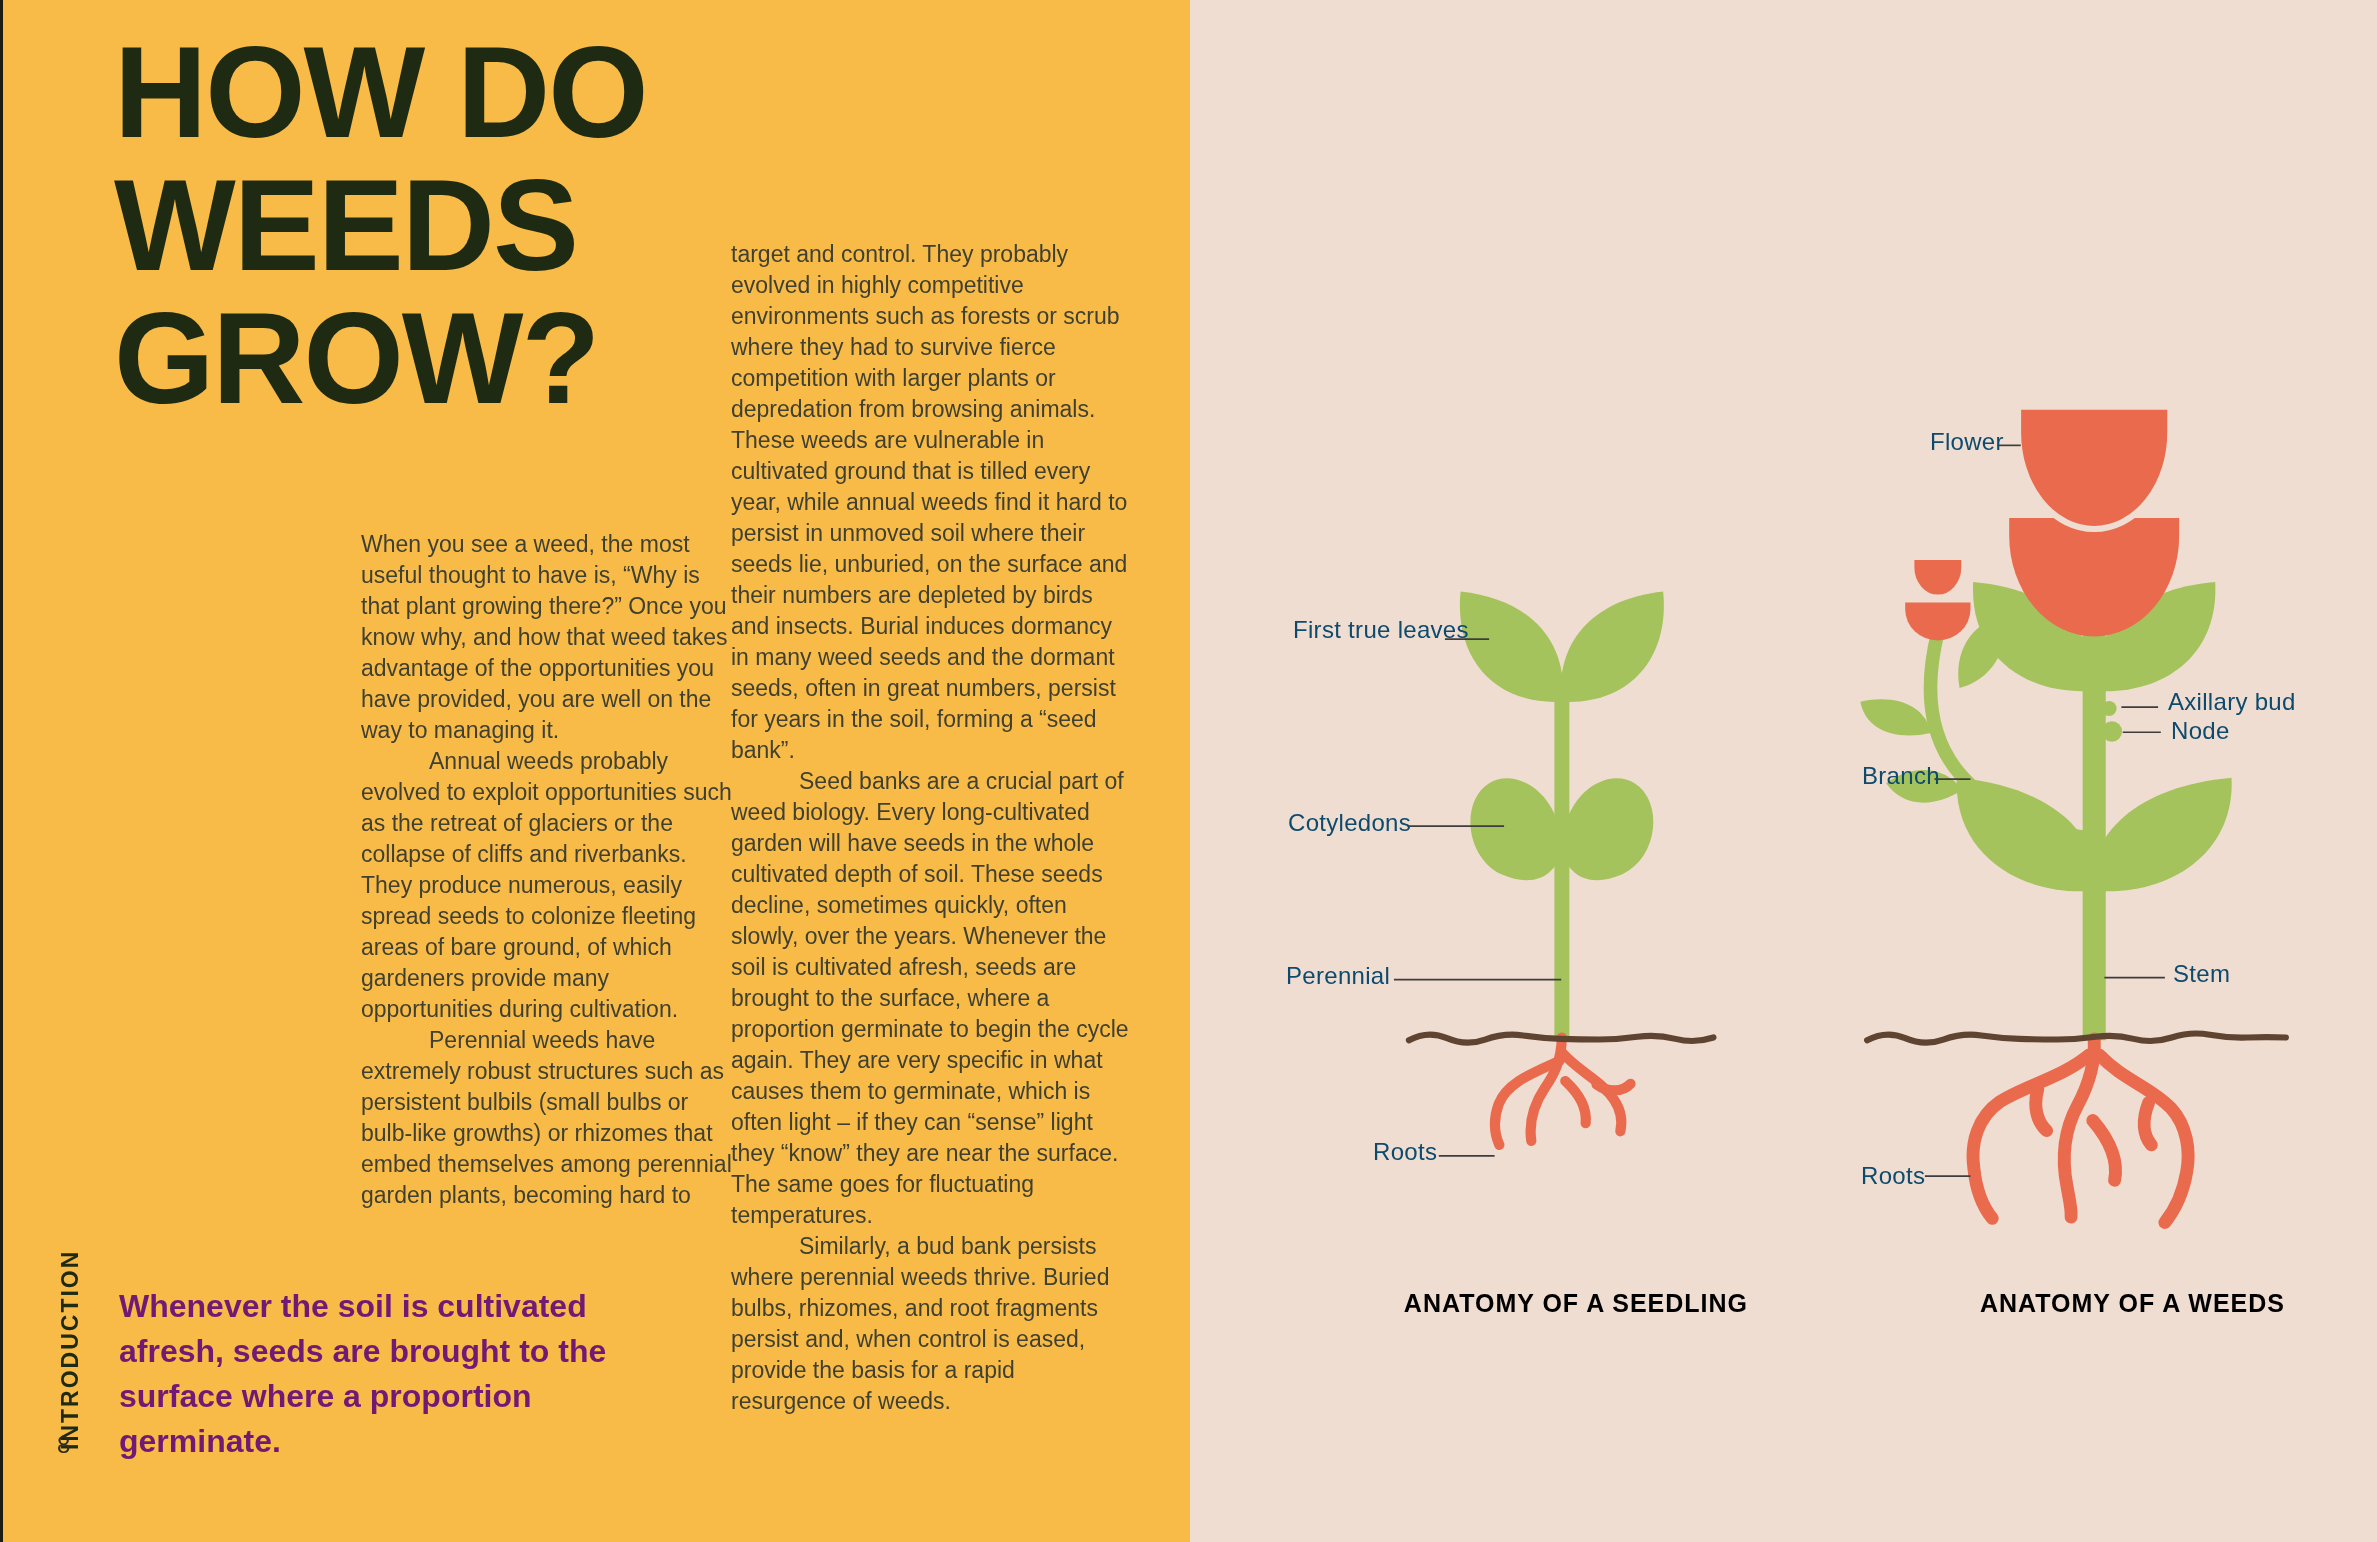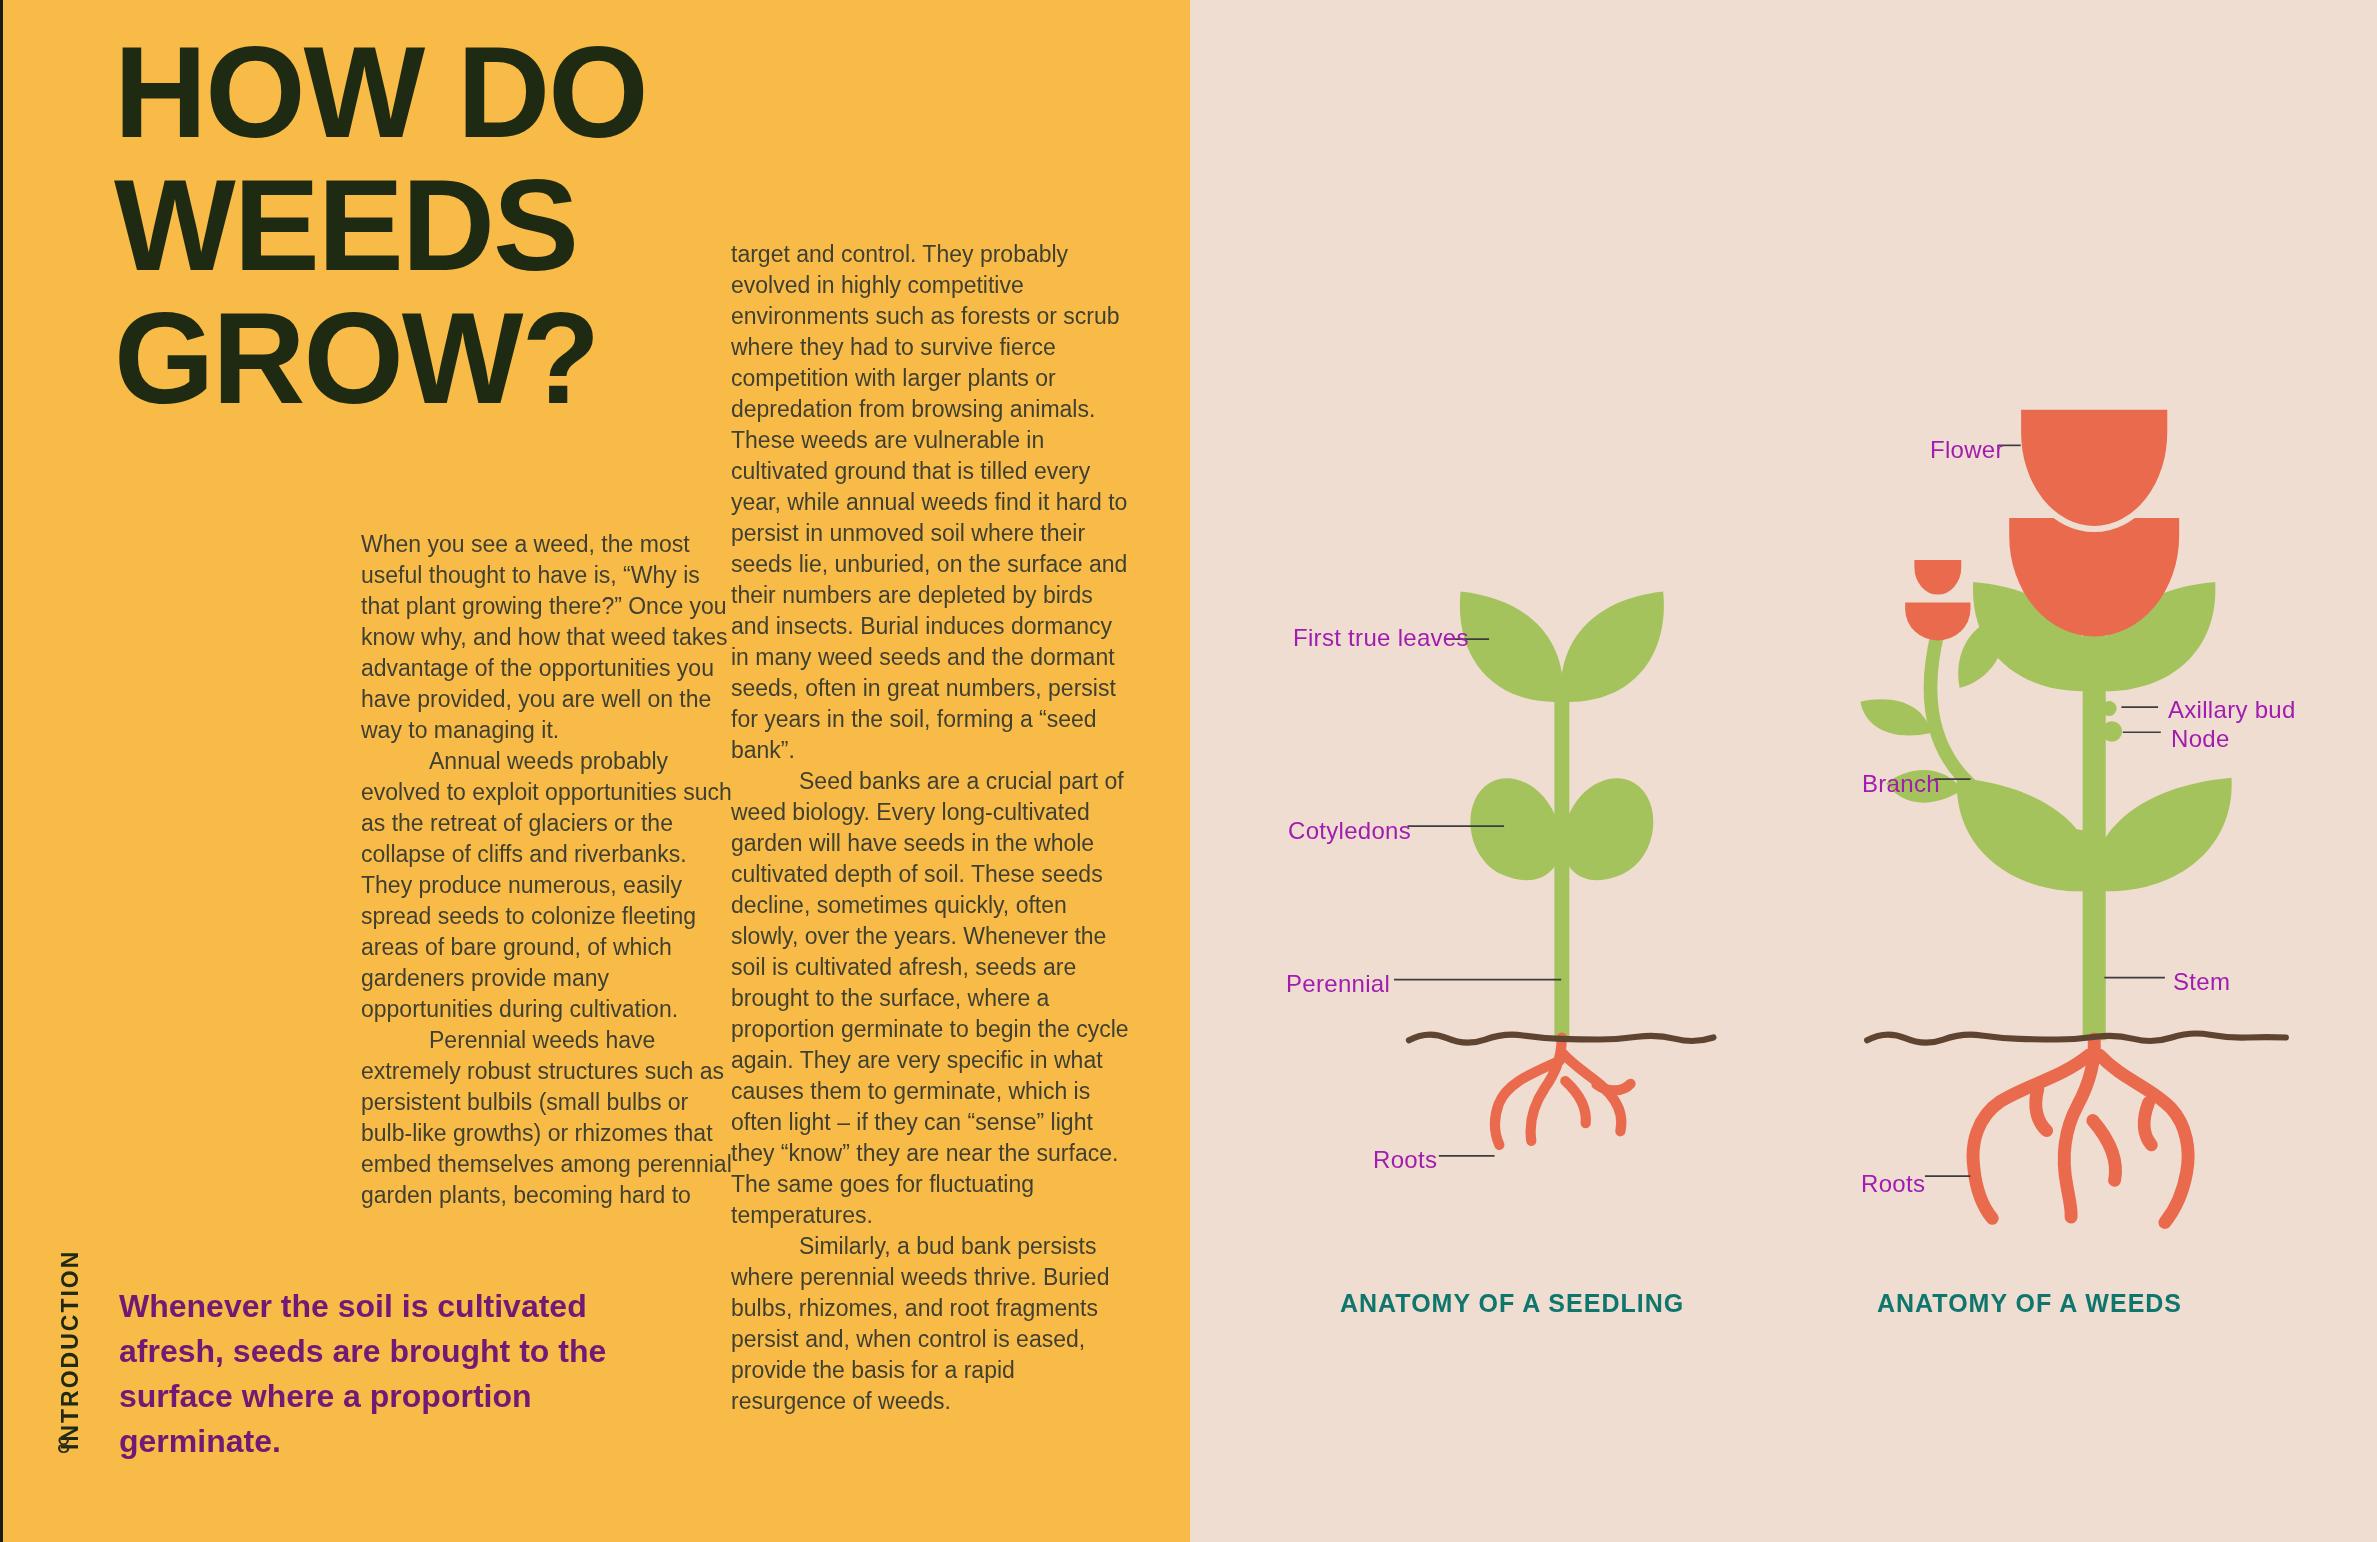--- a/index.html
+++ b/index.html
@@ -19,22 +19,22 @@
   .bodycol p.indent{text-indent:68px;}
   #pull-quote{position:absolute;left:119px;top:1284px;width:490px;color:#701a75;
               font-size:32px;line-height:45px;font-weight:bold;letter-spacing:0px;}
   #sidebar-vert{position:absolute;left:57px;top:1232px;height:218px;
                 writing-mode:vertical-rl;transform:rotate(180deg);
                 color:#1e2a12;font-weight:bold;font-size:23px;letter-spacing:2px;white-space:nowrap;}
   #page-number{position:absolute;left:57px;top:1431px;color:#2c2c20;font-size:24px;}
   
   #right-page{position:absolute;left:1190px;top:0;width:1187px;height:1542px;background:#f0ddd1;}
   #diagram-svg{position:absolute;left:0;top:0;}
-  .dlabel{position:absolute;color:#a21caf;font-size:24px;letter-spacing:0.3px;white-space:nowrap;margin-top:8px;}
-  .dcaption{position:absolute;width:408px;text-align:left;color:#0f766e;
+  .dlabel{position:absolute;color:#0c4a6e;font-size:24px;letter-spacing:0.3px;white-space:nowrap;}
+  .dcaption{position:absolute;width:408px;text-align:right;color:#000000;
             font-size:25px;font-weight:bold;letter-spacing:1px;white-space:nowrap;}
 </style>
 </head>
 <body>
 
 <div id="stage">
 
   <div id="left-page">
     <div id="spine-edge"></div>
 

